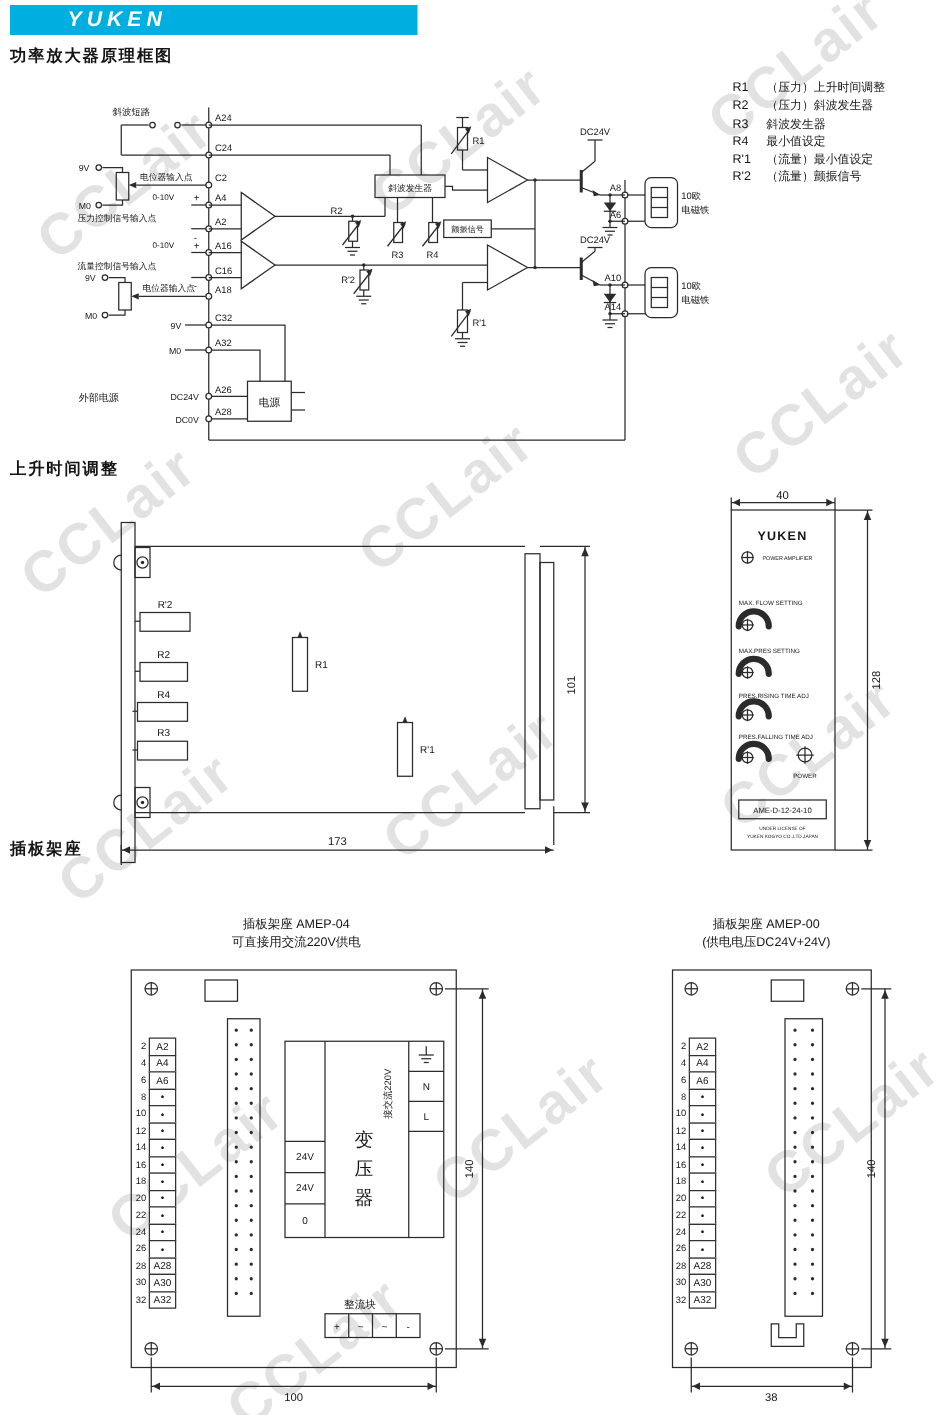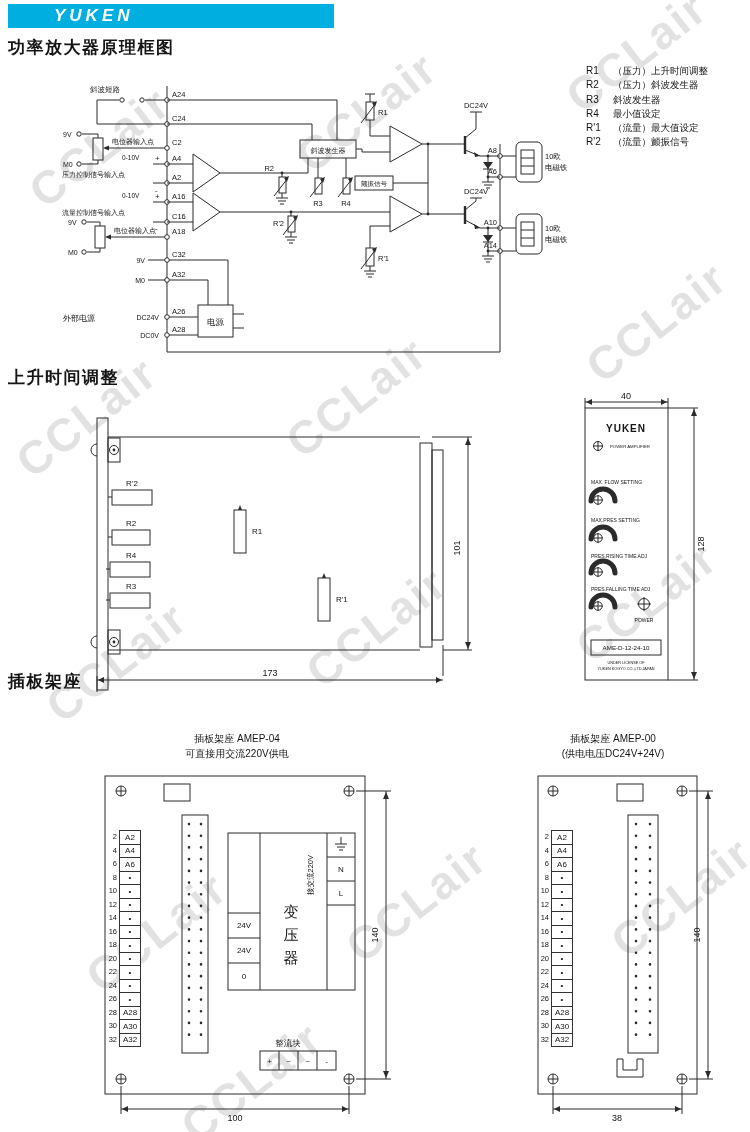--- a/index.html
+++ b/index.html
@@ -1,21 +1,21 @@
 <!DOCTYPE html>
 <html><head>
 <meta charset="utf-8">
 <style>
   html,body{margin:0;padding:0;background:#fff;}
   #canvas{position:relative;width:750px;height:1132px;background:#fff;overflow:hidden;
           font-family:"Liberation Sans","DejaVu Sans",sans-serif;color:#151515;}
   .abs{position:absolute;}
   .logo-bar{left:8px;top:4px;width:326px;height:24px;background:#00aee0;}
   .logo-text{color:#fff;font-weight:bold;font-size:17px;letter-spacing:4px;line-height:24px;padding-left:46px;font-style:italic;}
-  .sec-title{font-weight:bold;font-size:17px;letter-spacing:1.5px;}
+  .sec-title{font-weight:bold;font-size:13px;letter-spacing:1.5px;}
   .legend{left:586px;top:64px;width:162px;}
   .lg-row{display:flex;line-height:14.3px;}
   .lg-name{width:27px;font-size:10px;}
   .lg-desc{font-size:9.5px;}
   .strip{top:830px;}
   .t-row{display:flex;height:14.5px;align-items:stretch;margin-top:-1px;}
   .t-row:first-child{margin-top:0;}
   .t-num{width:13px;font-size:7.5px;text-align:right;padding-right:2px;line-height:14.5px;}
   .t-cell{width:22px;border:1px solid #333;box-sizing:border-box;font-size:8px;
           display:flex;align-items:center;justify-content:center;background:#fff;}
@@ -64,21 +64,21 @@
       <div class="lg-row">
       <span class="lg-name">R3</span>
         <span class="lg-desc">斜波发生器</span>
     </div>
       <div class="lg-row">
       <span class="lg-name">R4</span>
         <span class="lg-desc">最小值设定</span>
     </div>
       <div class="lg-row">
       <span class="lg-name">R'1</span>
-        <span class="lg-desc">（流量）最大值设定</span>
+        <span class="lg-desc">（流量）最小值设定</span>
     </div>
       <div class="lg-row">
       <span class="lg-name">R'2</span>
         <span class="lg-desc">（流量）颤振信号</span>
     </div>
     </div>
 
   <svg style="left:60px;top:56px" width="520" height="302" viewBox="0 0 520 302">
     <g>
       <line class="ln" x1="107" y1="30" x2="107" y2="296"></line>

